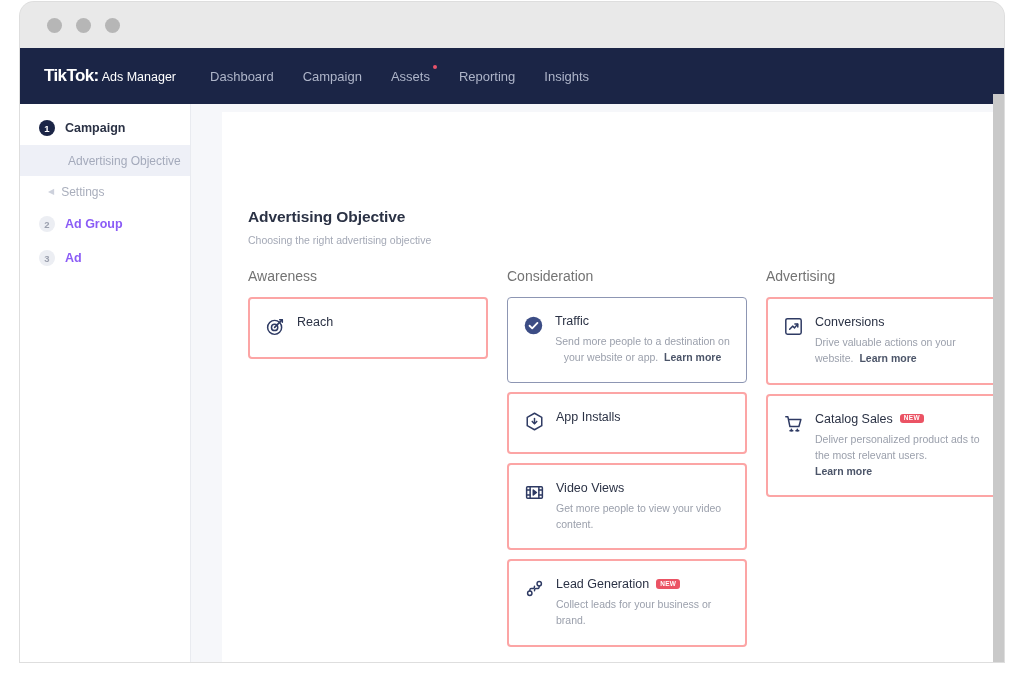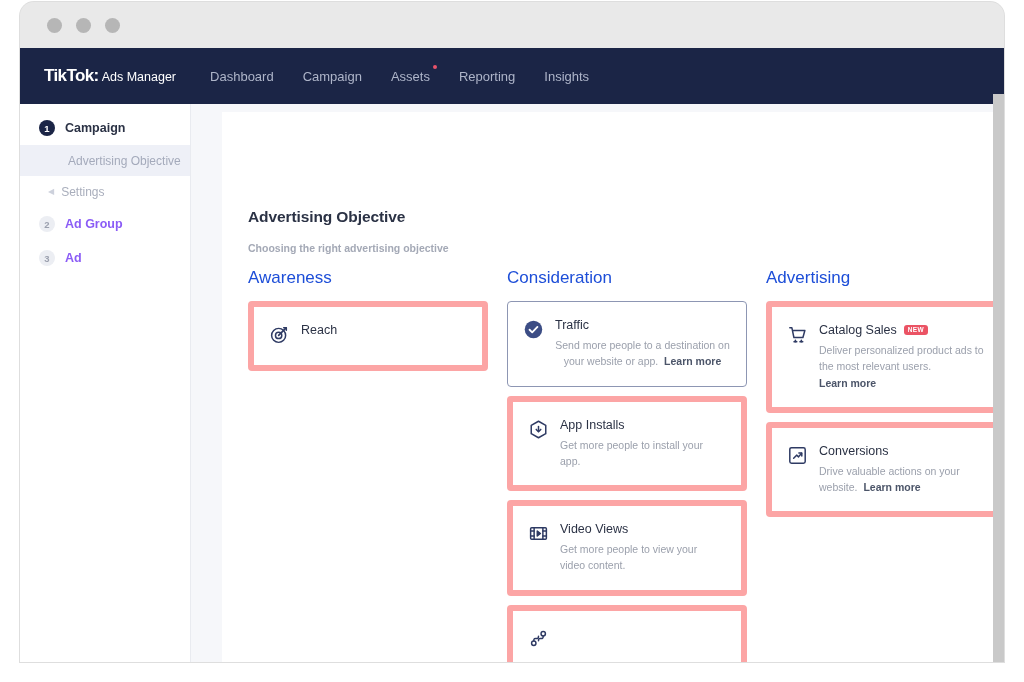--- a/index.html
+++ b/index.html
@@ -185,42 +185,41 @@
   }
   #page-title {
     font-size: 15.5px;
     color: #2b3245;
     font-weight: 700;
     letter-spacing: -0.1px;
   }
   #page-subtitle {
     font-size: 10.5px;
     color: #a4a9b6;
-    margin-top: 16px;
-    font-weight: bold;
+    margin-top: 8px;
   }
 
   
   #columns {
     position: absolute;
     left: 26px; top: 156px;
     width: 760px;
     display: flex;
     gap: 19px;
   }
   .column { width: 240px; }
   .column-title {
-    font-size: 17px;
-    color: #1d4ed8;
+    font-size: 14px;
+    color: #737373;
     margin-bottom: 13px;
   }
 
   .obj-card {
     background: #fff;
-    border: 6px solid #fca5a5;
+    border: 2px solid #fca5a5;
     border-radius: 4px;
     padding: 16px 16px 16px 15px;
     margin-bottom: 9px;
     display: flex;
     cursor: pointer;
   }
   .obj-card.selected {
     border: 1.5px solid #8d96b3;
     text-align: center;
   }
@@ -357,21 +356,20 @@
               <div class="obj-card">
                 <div class="obj-icon"><svg width="21" height="21" viewBox="0 0 24 24" fill="none" stroke="currentColor" stroke-width="1.7" stroke-linecap="round" stroke-linejoin="round">
                     <path d="M12 2.6 L20.3 7.2 L20.3 16.8 L12 21.4 L3.7 16.8 L3.7 7.2 Z"></path>
                     <path d="M12 8.6 L12 14.4"></path>
                     <path d="M9.4 11.9 L12 14.6 L14.6 11.9"></path>
                   </svg></div>
                 <div class="obj-body">
                   <div class="obj-title-row">
                     <span class="obj-title">App Installs</span>
                   </div>
-                  <div class="obj-desc"><span>Get more people to install your app.</span></div>
                 </div>
               </div>
               <div class="obj-card">
                 <div class="obj-icon"><svg width="21" height="21" viewBox="0 0 24 24" fill="none" stroke="currentColor" stroke-width="1.7" stroke-linecap="round" stroke-linejoin="round">
                     <rect x="3" y="5.5" width="18" height="13" rx="1.2"></rect>
                     <path d="M7 5.5 L7 18.5"></path>
                     <path d="M17 5.5 L17 18.5"></path>
                     <path d="M3 9.2 L7 9.2 M3 14.8 L7 14.8 M17 9.2 L21 9.2 M17 14.8 L21 14.8"></path>
                     <path d="M10.6 9.2 L14.2 12 L10.6 14.8 Z" fill="currentColor"></path>
                   </svg></div>
@@ -382,53 +380,60 @@
                   <div class="obj-desc"><span>Get more people to view your video content.</span></div>
                 </div>
               </div>
               <div class="obj-card">
                 <div class="obj-icon"><svg width="21" height="21" viewBox="0 0 24 24" fill="none" stroke="currentColor" stroke-width="1.7" stroke-linecap="round" stroke-linejoin="round">
                     <circle cx="6.6" cy="17.4" r="2.5"></circle>
                     <circle cx="17.4" cy="6.6" r="2.5"></circle>
                     <path d="M6.6 14.6 C6.6 9 12 15 12 9.4"></path>
                     <path d="M17.4 9.4 C17.4 15 12 9 12 14.6"></path>
                   </svg></div>
+                <div class="obj-body">
+                  <div class="obj-title-row">
+                    <span class="obj-title">Lead Generation</span>
+                    <span class="new-badge">NEW</span>
+                  </div>
+                  <div class="obj-desc"><span>Collect leads for your business or brand.</span></div>
+                </div>
               </div>
             </div>
             <div class="column">
               <div class="column-title">Advertising</div>
+              <div class="obj-card">
+                <div class="obj-icon"><svg width="21" height="21" viewBox="0 0 24 24" fill="none" stroke="currentColor" stroke-width="1.7" stroke-linecap="round" stroke-linejoin="round">
+                    <rect x="3.2" y="3.2" width="17.6" height="17.6" rx="2"></rect>
+                    <path d="M7.6 15.2 L11 11.6 L13.2 13.6 L16.6 9.4"></path>
+                    <path d="M13.6 9.2 L16.9 9.2 L16.9 12.5"></path>
+                  </svg></div>
+                <div class="obj-body">
+                  <div class="obj-title-row">
+                    <span class="obj-title">Conversions</span>
+                  </div>
+                  <div class="obj-desc"><span>Drive valuable actions on your website.</span>&nbsp; <span class="learn-more">Learn more</span></div>
+                </div>
+              </div>
               <div class="obj-card">
                 <div class="obj-icon"><svg width="21" height="21" viewBox="0 0 24 24" fill="none" stroke="currentColor" stroke-width="1.7" stroke-linecap="round" stroke-linejoin="round">
                     <path d="M3.2 4.4 L5.6 4.4 L7.9 15.4 L18.2 15.4 L20.4 7.4 L6.3 7.4"></path>
                     <path d="M9.6 18.6 L9.6 20.4"></path>
                     <path d="M16.4 18.6 L16.4 20.4"></path>
                     <path d="M8 20.4 L11.2 20.4"></path>
                     <path d="M14.8 20.4 L18 20.4"></path>
                   </svg></div>
                 <div class="obj-body">
                   <div class="obj-title-row">
                     <span class="obj-title">Catalog Sales</span>
                     <span class="new-badge">NEW</span>
                   </div>
                   <div class="obj-desc"><span>Deliver personalized product ads to the most relevant users.</span>&nbsp; <span class="learn-more">Learn more</span></div>
                 </div>
               </div>
-              <div class="obj-card">
-                <div class="obj-icon"><svg width="21" height="21" viewBox="0 0 24 24" fill="none" stroke="currentColor" stroke-width="1.7" stroke-linecap="round" stroke-linejoin="round">
-                    <rect x="3.2" y="3.2" width="17.6" height="17.6" rx="2"></rect>
-                    <path d="M7.6 15.2 L11 11.6 L13.2 13.6 L16.6 9.4"></path>
-                    <path d="M13.6 9.2 L16.9 9.2 L16.9 12.5"></path>
-                  </svg></div>
-                <div class="obj-body">
-                  <div class="obj-title-row">
-                    <span class="obj-title">Conversions</span>
-                  </div>
-                  <div class="obj-desc"><span>Drive valuable actions on your website.</span>&nbsp; <span class="learn-more">Learn more</span></div>
-                </div>
-              </div>
             </div>
           </div>
 
       </div>
 
     </div>
 
     <div id="browser-scrollbar"></div>
 
   </div>

